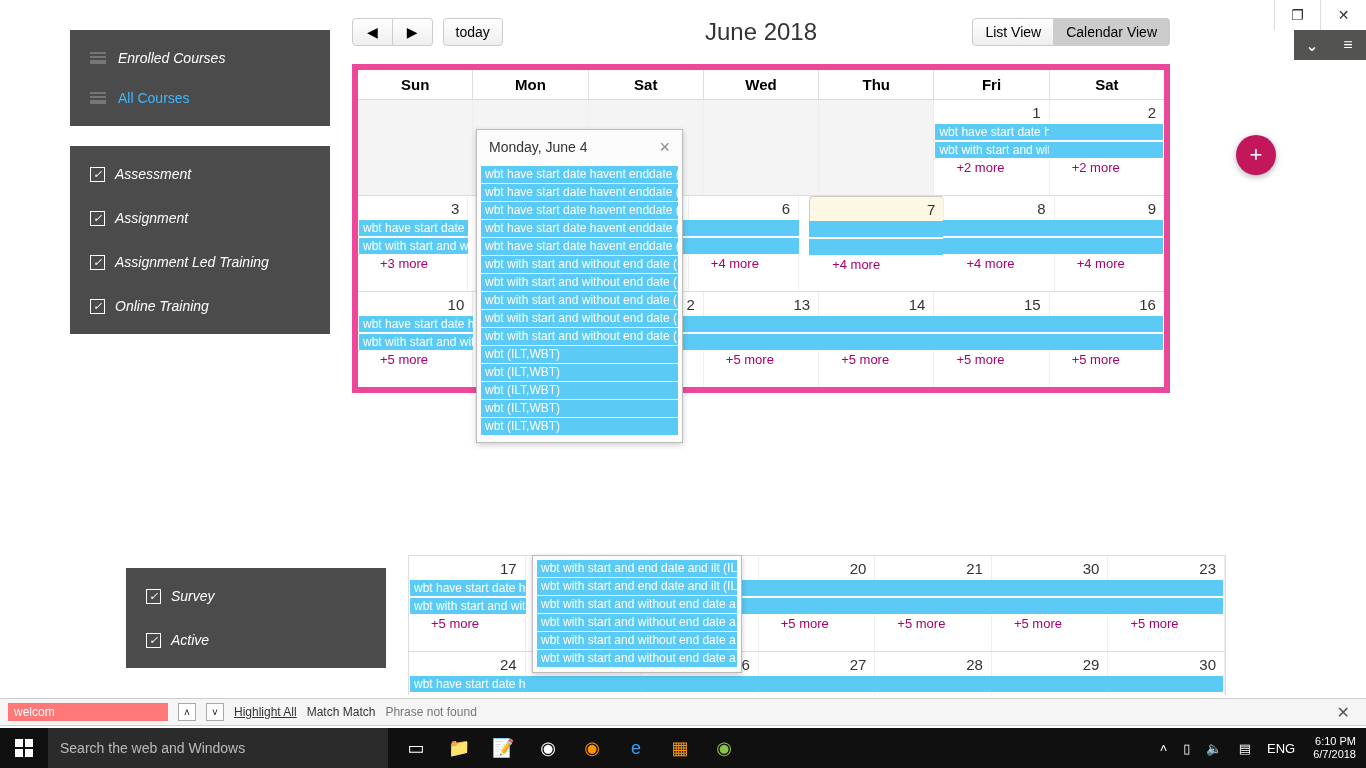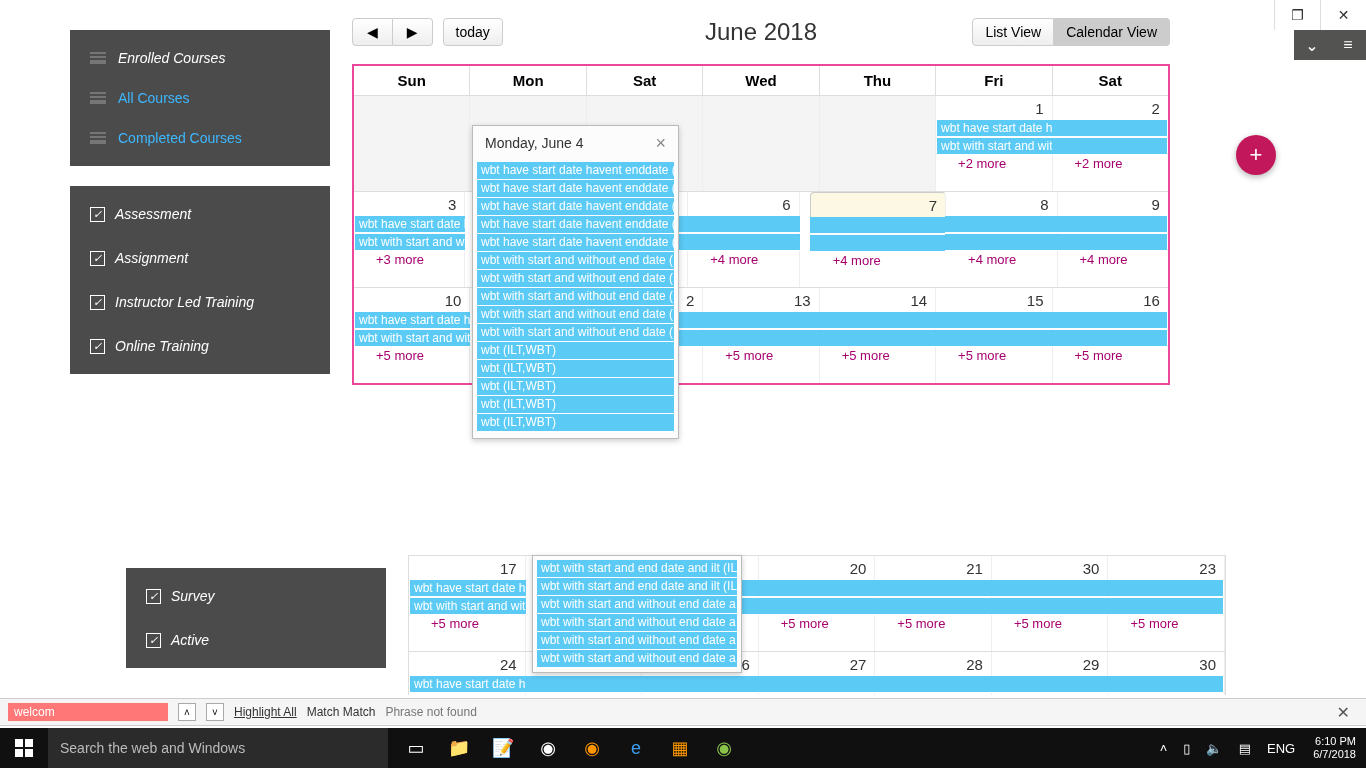--- a/index.html
+++ b/index.html
@@ -30,21 +30,21 @@
 .cbtn:first-child { border-radius:4px 0 0 4px; }
 .cbtn:last-child { border-radius:0 4px 4px 0; border-left:none; }
 .today { margin-left:10px; height:28px; padding:0 12px; border:1px solid #ccc; background:linear-gradient(#fff,#eee); border-radius:4px; font-size:14px; display:flex; align-items:center; cursor:pointer; }
 .caltitle { position:absolute; left:0; right:0; text-align:center; font-size:24px; color:#333; pointer-events:none; }
 .viewbtns { margin-left:auto; display:flex; }
 .vbtn { height:28px; padding:0 12px; border:1px solid #ccc; background:linear-gradient(#fff,#eee); font-size:14px; display:flex; align-items:center; cursor:pointer; }
 .vbtn:first-child { border-radius:4px 0 0 4px; }
 .vbtn:last-child { border-radius:0 4px 4px 0; border-left:none; }
 .vbtn.active { background:#ccc; }
 
-.grid { margin-top:14px; border:2px solid #ec4899; position:relative; }
+.grid { margin-top:14px; border:6px solid #ec4899; position:relative; }
 .hrow { display:flex; }
 .hcell { flex:1; text-align:center; font-weight:700; font-size:15px; padding:6px 0; border-right:1px solid #ddd; }
 .hcell:last-child { border-right:none; }
 .wrow { display:flex; height:96px; border-top:1px solid #ddd; position:relative; }
 .dcell { flex:1; border-right:1px solid #eee; position:relative; }
 .dcell:last-child { border-right:none; }
 .dnum { position:absolute; top:4px; right:8px; font-size:15px; color:#333; }
 .dcell.othermonth { background:#f4f4f4; }
 .dcell.today { background:#fcf8e3; }
 .dcell.today .dnum { background:#fcf8e3; }
@@ -104,37 +104,33 @@
 <div class="sidebar">
   <div class="navbox">
     <div class="navitem ital">
         <span class="ni-icon"></span>
         <span>Enrolled Courses</span>
       </div>
     <div class="navitem link">
         <span class="ni-icon"></span>
         <span>All Courses</span>
       </div>
-    <div class="navitem link">
-        <span class="ni-icon"></span>
-        <span>Completed Courses</span>
-      </div>
   </div>
   <div class="filterbox">
     <div class="filteritem">
         <span class="chk">✓</span>
         <span>Assessment</span>
       </div>
     <div class="filteritem">
         <span class="chk">✓</span>
         <span>Assignment</span>
       </div>
     <div class="filteritem">
         <span class="chk">✓</span>
-        <span>Instructor Led Training</span>
+        <span>Assignment Led Training</span>
       </div>
     <div class="filteritem">
         <span class="chk">✓</span>
         <span>Online Training</span>
       </div>
   </div>
 </div>
 
 <div class="cal">
   <div class="calhead">

